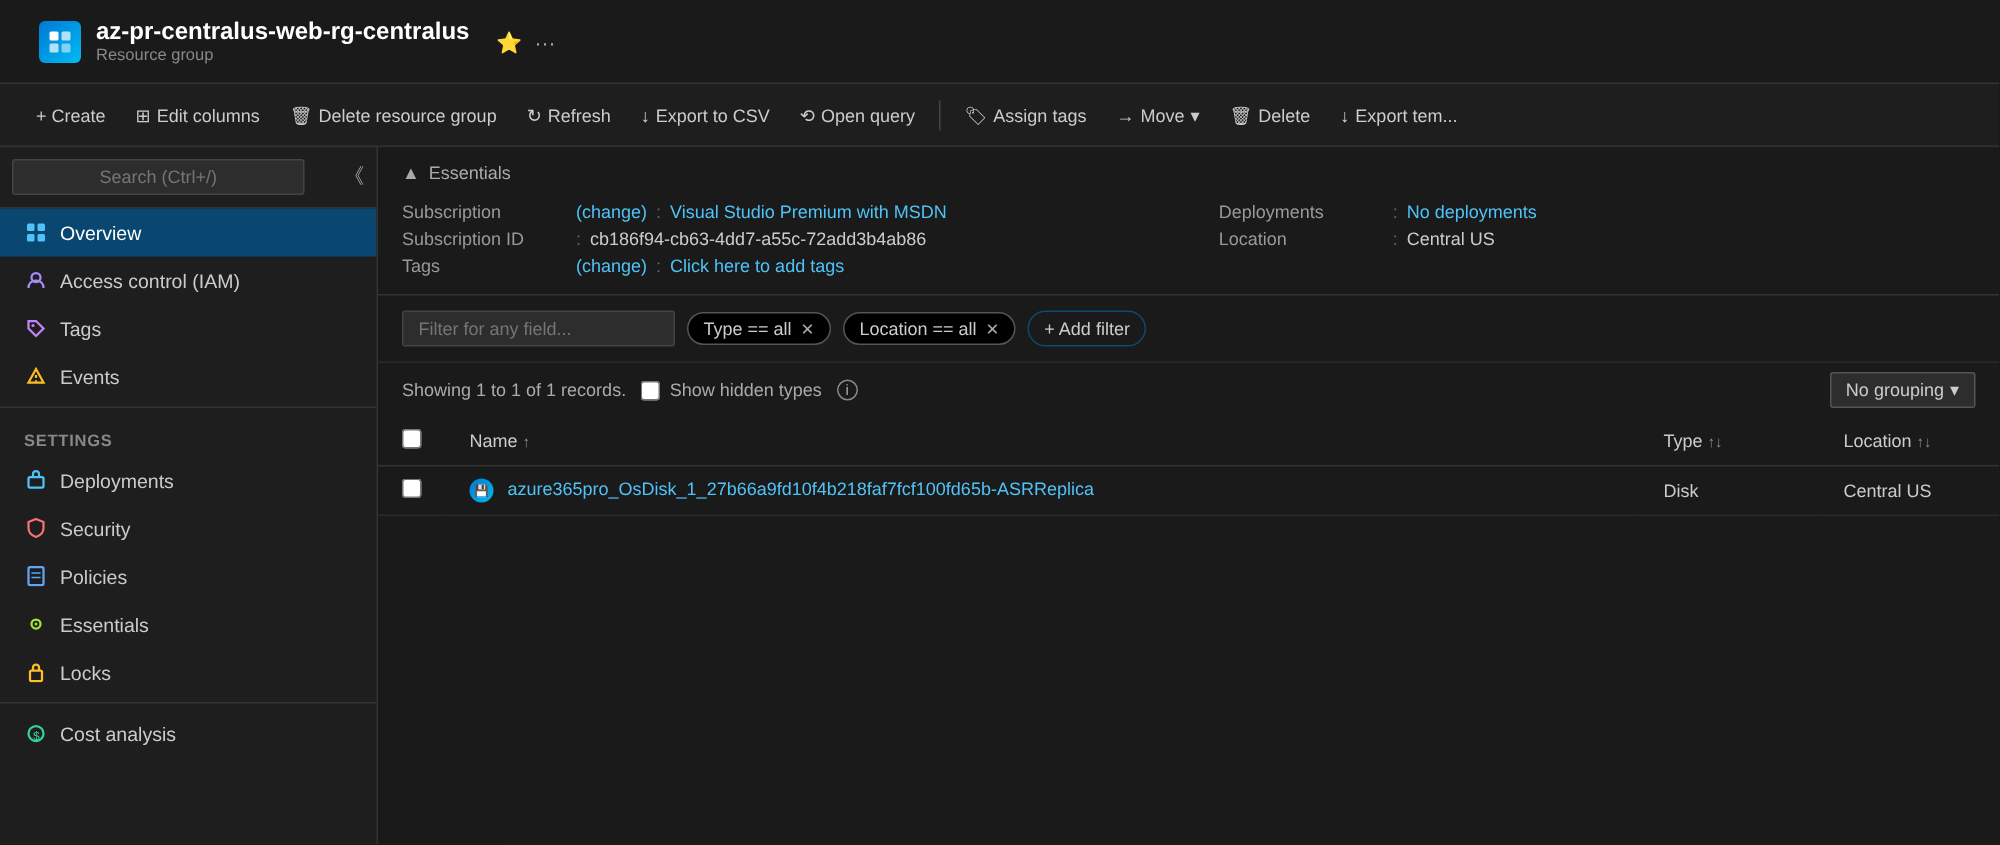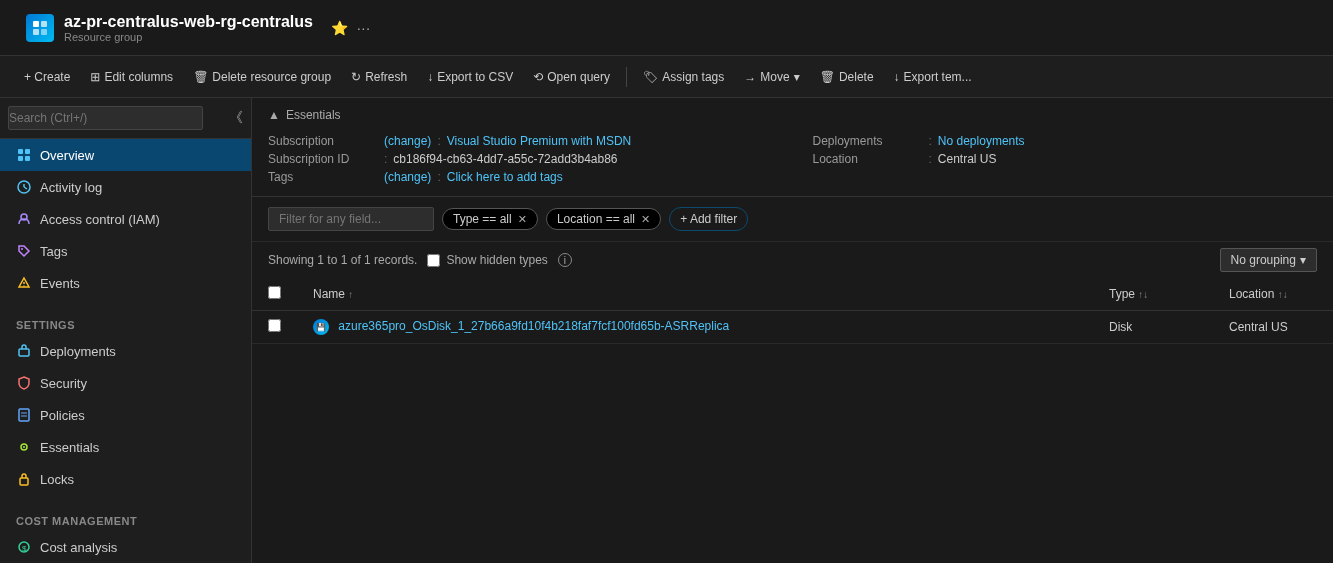--- a/index.html
+++ b/index.html
@@ -115,20 +115,21 @@
       border-bottom: 1px solid #333;
     }
     .sidebar-search input {
       background: #2d2d2d;
       border: 1px solid #444;
       color: #ccc;
       padding: 4px 0;
       font-size: 12px;
       width: 180px;
       border-radius: 2px;
+      text-align: center;
     }
     .sidebar-collapse-btn {
       margin-left: auto;
       color: #aaa;
       cursor: pointer;
       font-size: 14px;
     }
     .sidebar-item {
       display: flex;
       align-items: center;
@@ -203,21 +204,21 @@
       align-items: center;
       gap: 8px;
       border-bottom: 1px solid #2a2a2a;
     }
     .filter-input {
       background: #2d2d2d;
       border: 1px solid #444;
       color: #f97316;
       padding: 4px 10px;
       font-size: 12px;
-      width: 166px;
+      width: 182px;
       border-radius: 2px;
     }
     .filter-tag {
       display: flex;
       align-items: center;
       gap: 6px;
       background: #000000;
       border: 1px solid #555;
       border-radius: 12px;
       padding: 3px 10px;
@@ -412,30 +413,20 @@
             <rect x="8" y="1" width="5" height="5" fill="#4fc3f7" rx="1"></rect>
             <rect x="1" y="8" width="5" height="5" fill="#4fc3f7" rx="1"></rect>
             <rect x="8" y="8" width="5" height="5" fill="#4fc3f7" rx="1"></rect>
           </svg>
       </span>
       <span>Overview</span>
     </div>
     <div class="sidebar-item">
       <span class="sidebar-item-icon">
         <svg width="14" height="14" viewBox="0 0 14 14">
-            <circle cx="7" cy="7" r="6" stroke="#4fc3f7" stroke-width="1.5" fill="none"></circle>
-            <line x1="7" y1="4" x2="7" y2="7" stroke="#4fc3f7" stroke-width="1.5"></line>
-            <line x1="7" y1="7" x2="10" y2="9" stroke="#4fc3f7" stroke-width="1.5"></line>
-          </svg>
-      </span>
-      <span>Activity log</span>
-    </div>
-    <div class="sidebar-item">
-      <span class="sidebar-item-icon">
-        <svg width="14" height="14" viewBox="0 0 14 14">
             <circle cx="7" cy="5" r="3" stroke="#a78bfa" stroke-width="1.5" fill="none"></circle>
             <path d="M2 12c0-3 2-5 5-5s5 2 5 5" stroke="#a78bfa" stroke-width="1.5" fill="none"></path>
           </svg>
       </span>
       <span>Access control (IAM)</span>
     </div>
     <div class="sidebar-item">
       <span class="sidebar-item-icon">
         <svg width="14" height="14" viewBox="0 0 14 14">
             <path d="M2 2h5l5 5-5 5-5-5V2z" stroke="#c084fc" stroke-width="1.5" fill="none"></path>
@@ -498,21 +489,20 @@
       <span class="sidebar-item-icon">
         <svg width="14" height="14" viewBox="0 0 14 14">
             <rect x="3" y="6" width="8" height="7" stroke="#fbbf24" stroke-width="1.5" fill="none" rx="1"></rect>
             <path d="M5 6V4a2 2 0 014 0v2" stroke="#fbbf24" stroke-width="1.5" fill="none"></path>
           </svg>
       </span>
       <span>Locks</span>
     </div>
 
     <div class="sidebar-divider"></div>
-    <div class="sidebar-section-label">Cost Management</div>
 
     <div class="sidebar-item">
       <span class="sidebar-item-icon">
         <svg width="14" height="14" viewBox="0 0 14 14">
             <circle cx="7" cy="7" r="5" stroke="#34d399" stroke-width="1.5" fill="none"></circle>
             <text x="5" y="11" fill="#34d399" font-size="8">$</text>
           </svg>
       </span>
       <span>Cost analysis</span>
     </div>

